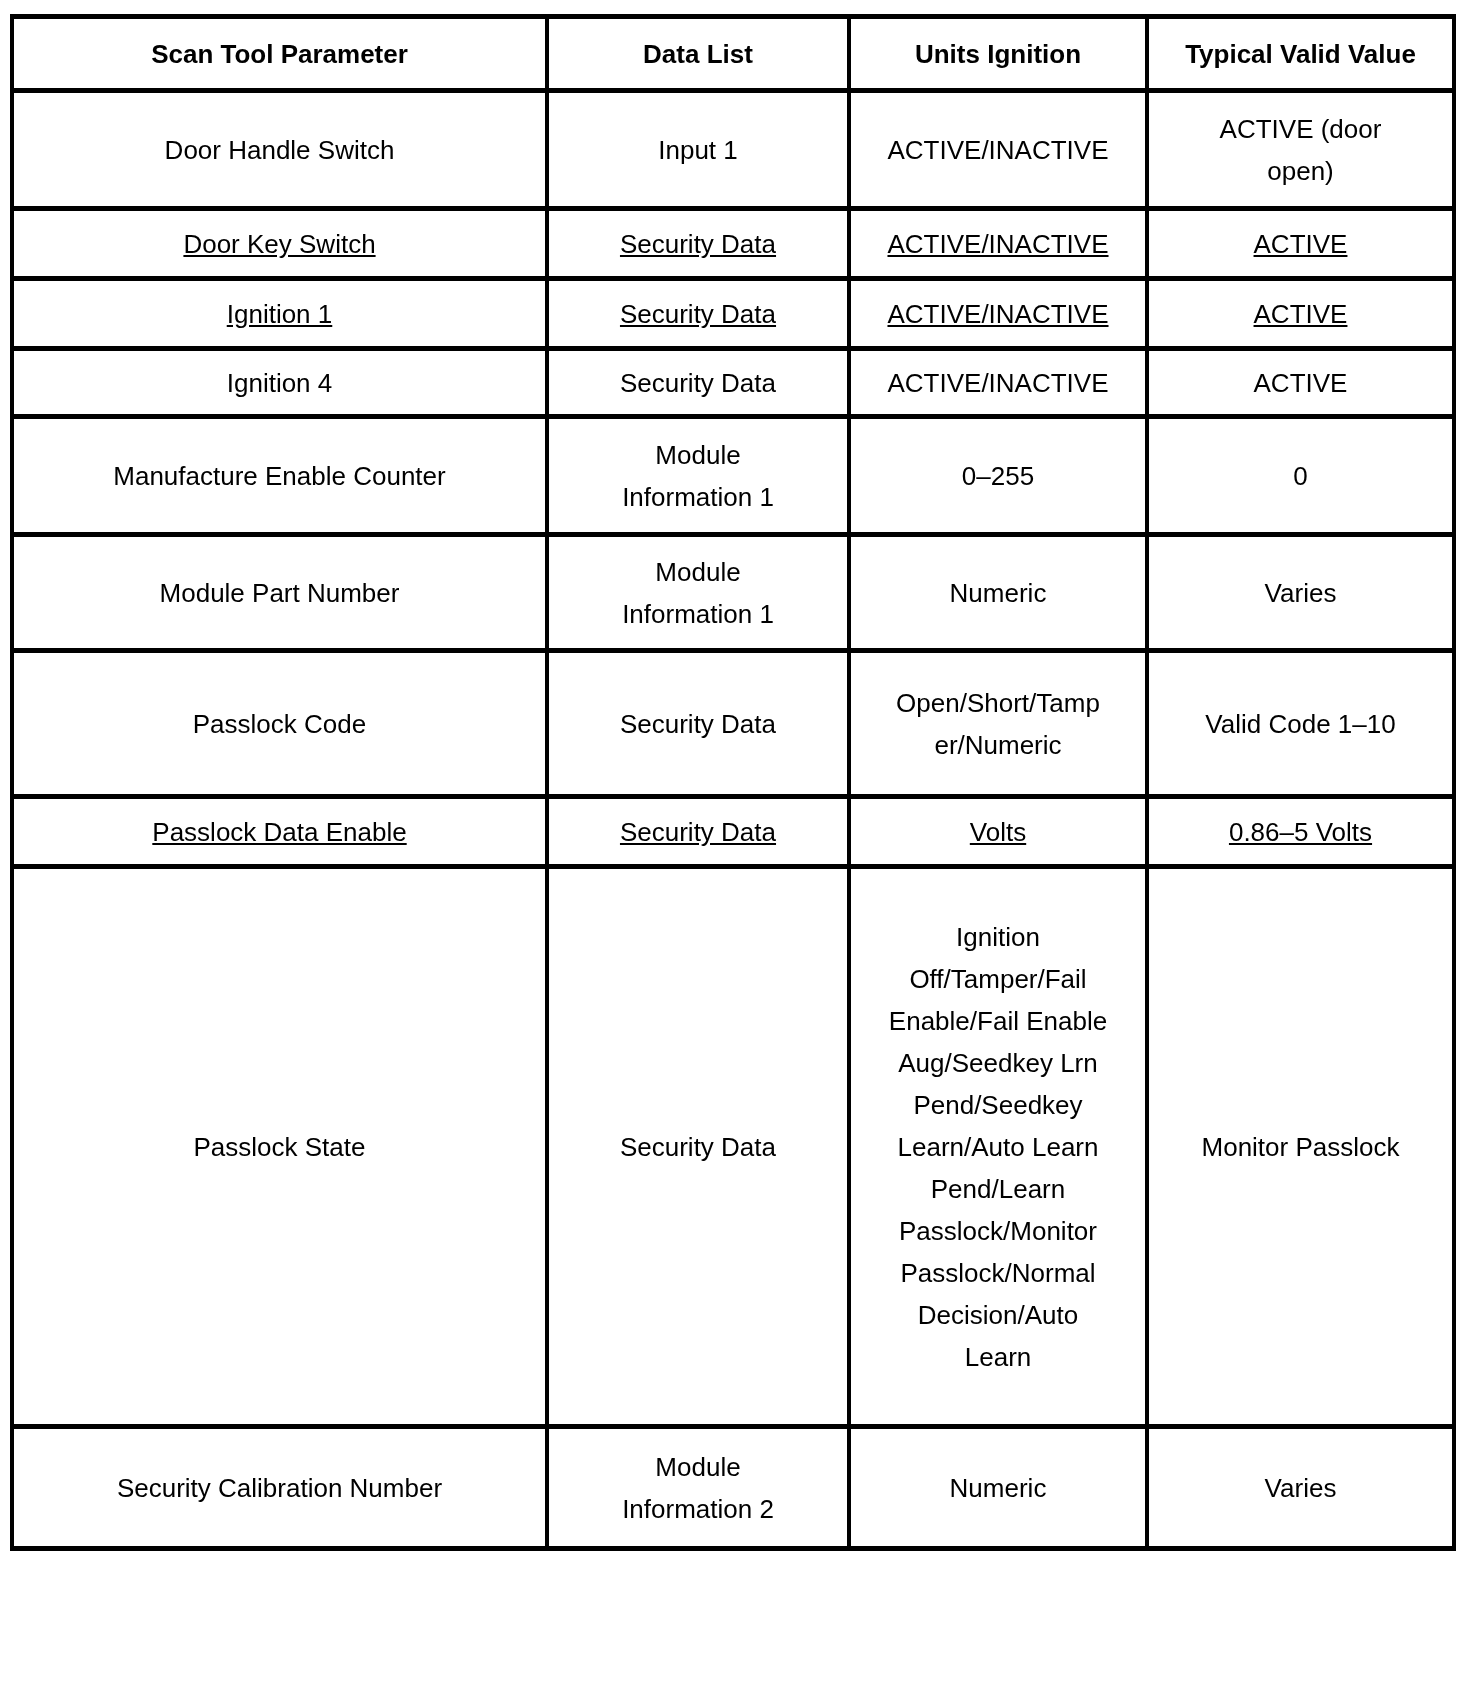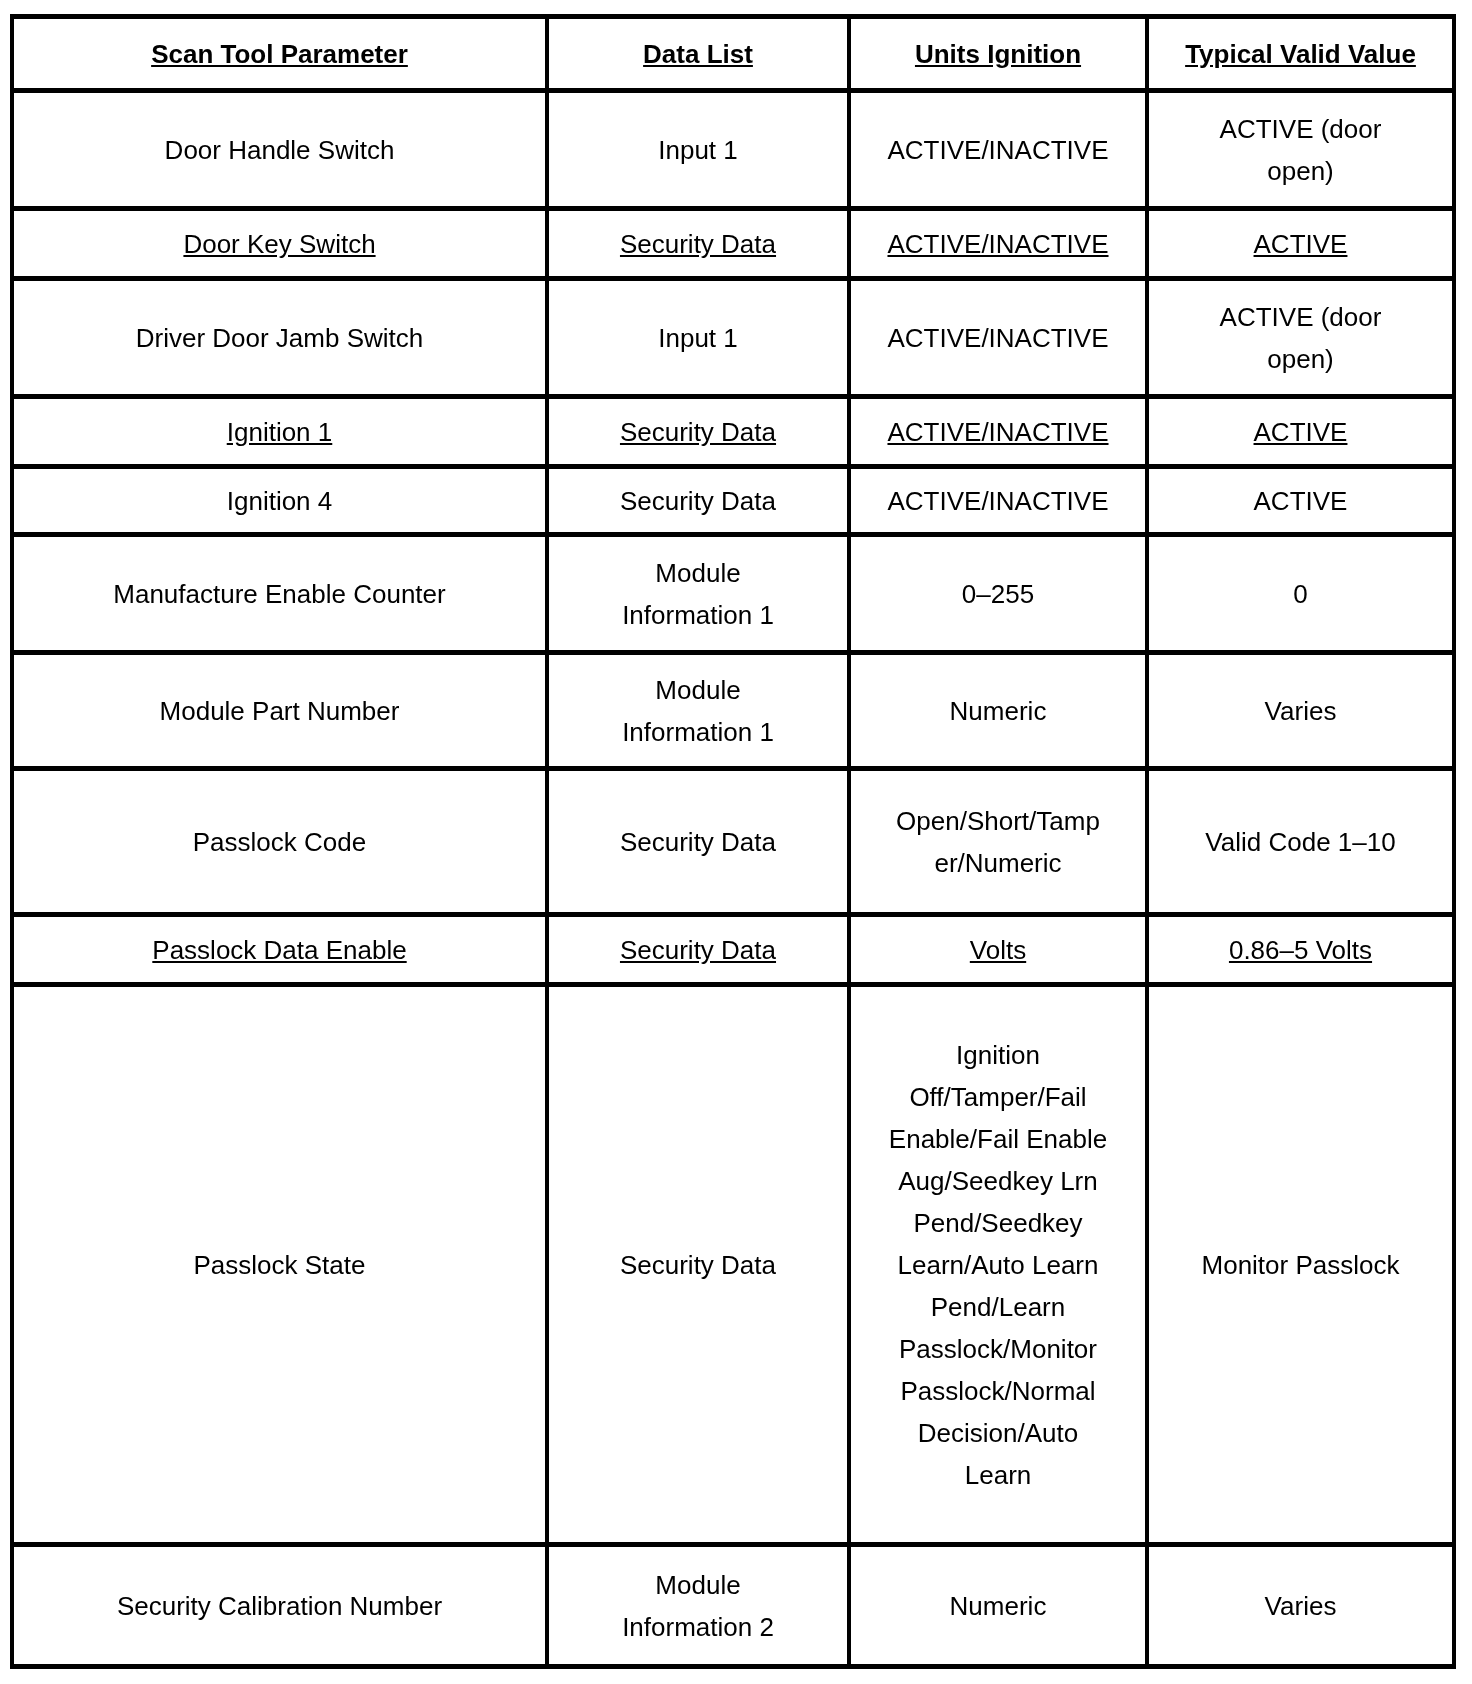--- a/index.html
+++ b/index.html
@@ -41,21 +41,21 @@
   }
   td.param-cell {
     text-align: left;
     padding-left: 20px;
   }
   col.c-param { width: 535px; }
   col.c-list  { width: 302px; }
   col.c-units { width: 298px; }
   col.c-value { width: 307px; }
 
-  tr.h74  { height: 74px; text-decoration: underline; }
+  tr.h74  { height: 74px; }
   tr.h118 { height: 118px; }
   tr.h70  { height: 70px; text-decoration: underline; }
   tr.h68  { height: 68px; }
   tr.h116 { height: 116px; }
   tr.h146 { height: 146px; }
   tr.h560 { height: 560px; }
   tr.h122 { height: 122px; }
 </style>
 </head>
 <body>
@@ -82,27 +82,20 @@
         <td>Input 1</td>
         <td>ACTIVE/INACTIVE</td>
         <td>ACTIVE (door
 open)</td>
       </tr>
       <tr class="h70">
         <td class="param-cell">Door Key Switch</td>
         <td>Security Data</td>
         <td>ACTIVE/INACTIVE</td>
         <td>ACTIVE</td>
-      </tr>
-      <tr class="h118">
-        <td class="param-cell">Driver Door Jamb Switch</td>
-        <td>Input 1</td>
-        <td>ACTIVE/INACTIVE</td>
-        <td>ACTIVE (door
-open)</td>
       </tr>
       <tr class="h70">
         <td class="param-cell">Ignition 1</td>
         <td>Security Data</td>
         <td>ACTIVE/INACTIVE</td>
         <td>ACTIVE</td>
       </tr>
       <tr class="h68">
         <td class="param-cell">Ignition 4</td>
         <td>Security Data</td>

